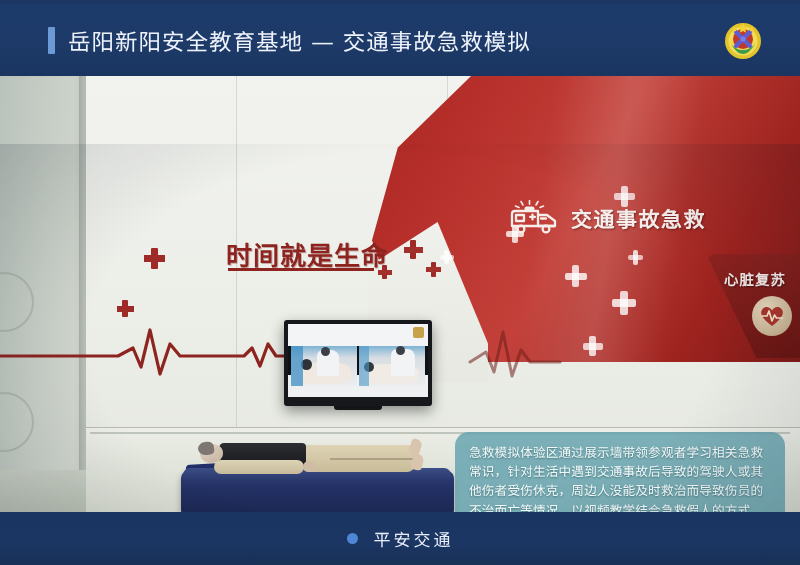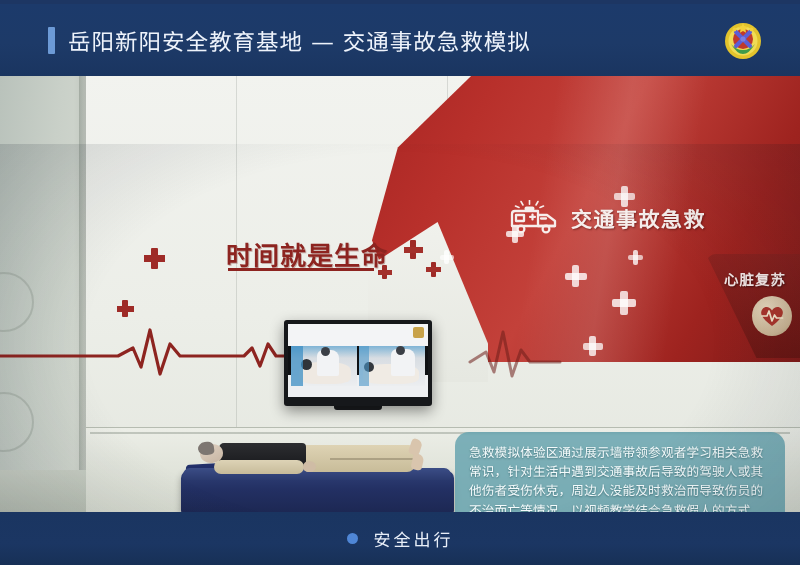--- a/index.html
+++ b/index.html
@@ -522,16 +522,16 @@
 
     <div class="vignette"></div>
 
     <div id="callout">
       <p>急救模拟体验区通过展示墙带领参观者学习相关急救常识，针对生活中遇到交通事故后导致的驾驶人或其他伤者受伤休克，周边人没能及时救治而导致伤员的不治而亡等情况，以视频教学结合急救假人的方式，让参观者切实的学习到如何在突发情况发生的时挽救身边人的生命。</p>
     </div>
   </div>
 
   <div id="footer">
     <span id="foot-dot"></span>
-    <span class="foot-text">安全出行</span>
+    <span class="foot-text">平安交通</span>
   </div>
 
 </div>
 
 </body></html>

